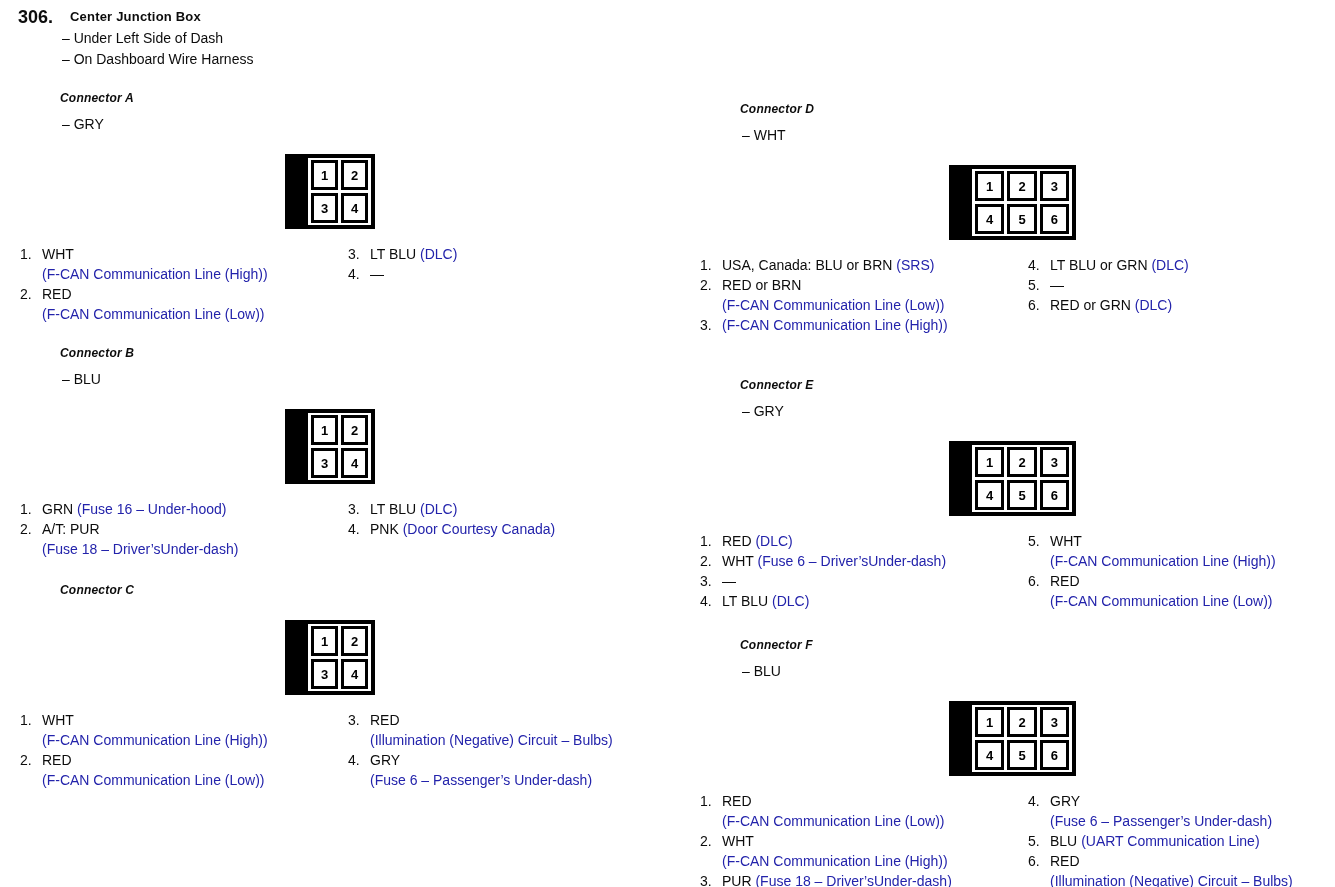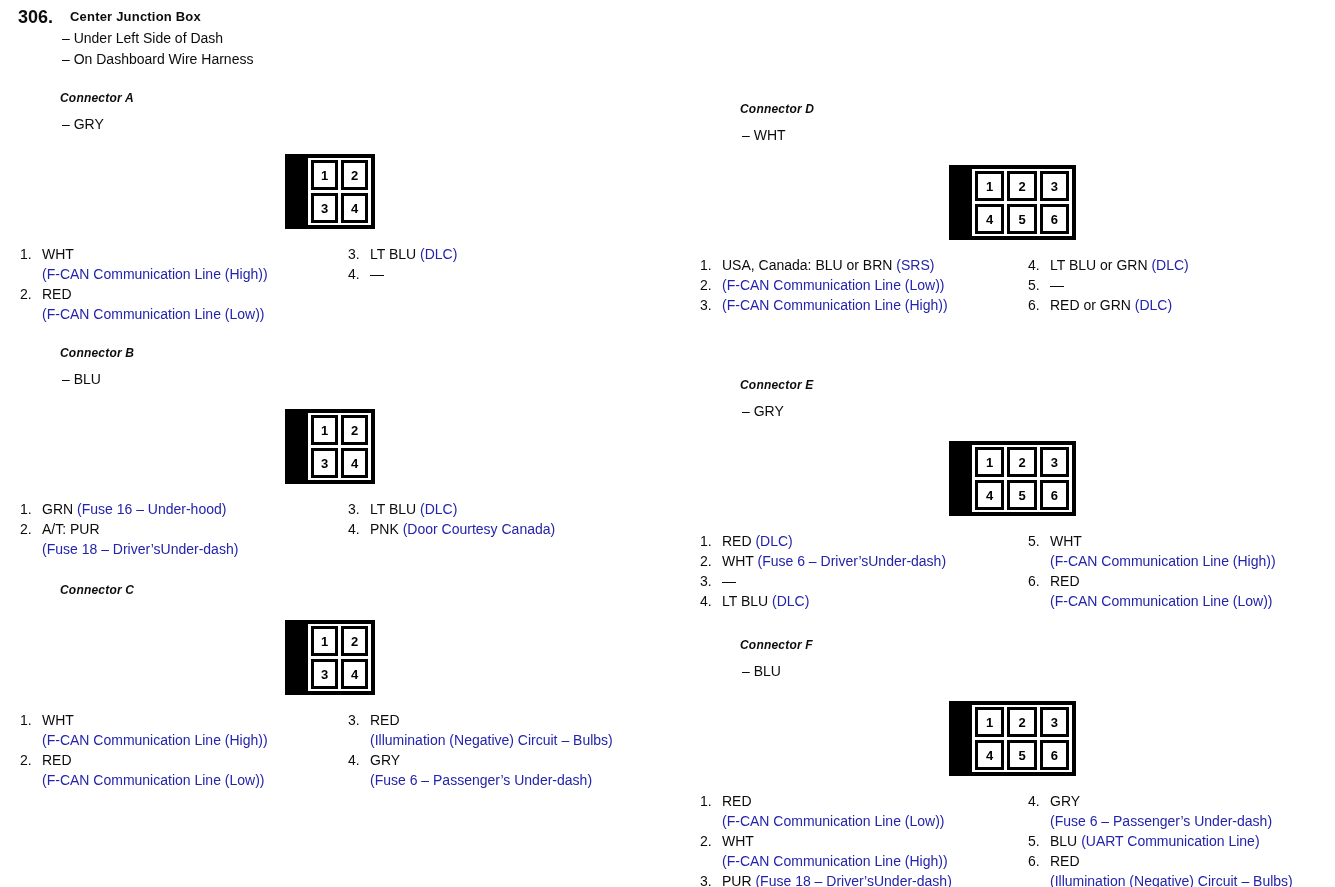--- a/index.html
+++ b/index.html
@@ -245,20 +245,21 @@
           <div class="pin-col pin-col-0">
             <div class="pin">
               <span class="pin-num">1.</span>
               <div class="pin-body">
                 <div class="pin-line"><span class="ink">USA, Canada: BLU or BRN </span><span class="blue">(SRS)</span></div>
               </div>
             </div>
             <div class="pin">
               <span class="pin-num">2.</span>
               <div class="pin-body">
+                <div class="pin-line"><span class="ink">RED or BRN</span></div>
                 <div class="pin-sub">(F-CAN Communication Line (Low))</div>
               </div>
             </div>
             <div class="pin">
               <span class="pin-num">3.</span>
               <div class="pin-body">
                 <div class="pin-sub">(F-CAN Communication Line (High))</div>
               </div>
             </div>
           </div>

